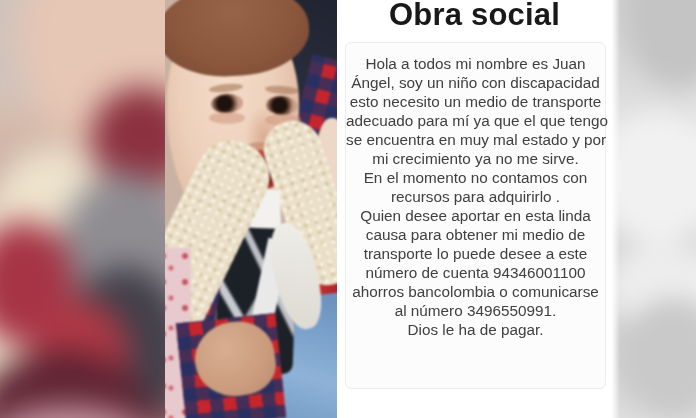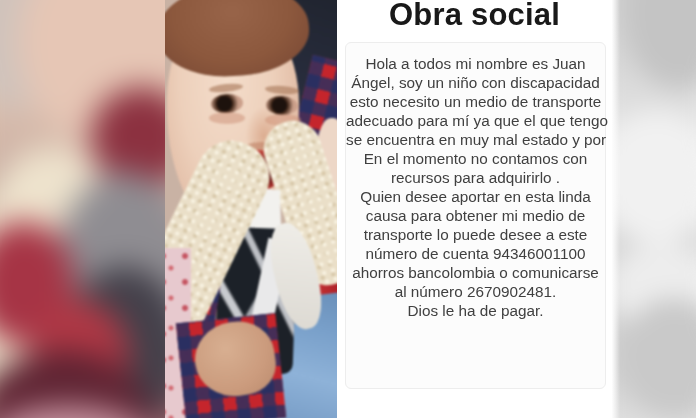--- a/index.html
+++ b/index.html
@@ -162,28 +162,29 @@
 
   <div class="panel">
     <div class="flyer-title">Obra social</div>
     <div class="card">
       <div class="message">
         <span>Hola a todos mi nombre es Juan</span>
         <span>Ángel, soy un niño con discapacidad</span>
         <span>esto necesito un medio de transporte</span>
         <span>adecuado para mí ya que el que tengo</span>
         <span>se encuentra en muy mal estado y por</span>
+        <span>mi crecimiento ya no me sirve.</span>
         <span>En el momento no contamos con</span>
         <span>recursos para adquirirlo .</span>
         <span>Quien desee aportar en esta linda</span>
         <span>causa para obtener mi medio de</span>
         <span>transporte lo puede desee a este</span>
         <span>número de cuenta 94346001100</span>
         <span>ahorros bancolombia o comunicarse</span>
-        <span>al número 2670902481.</span>
+        <span>al número 3496550991.</span>
         <span>Dios le ha de pagar.</span>
       </div>
     </div>
   </div>
 
   <div class="blur-right">
     <div class="blobs">
       <div class="br-base"></div>
       <div class="br-dark1"></div>
       <div class="br-light1"></div>

